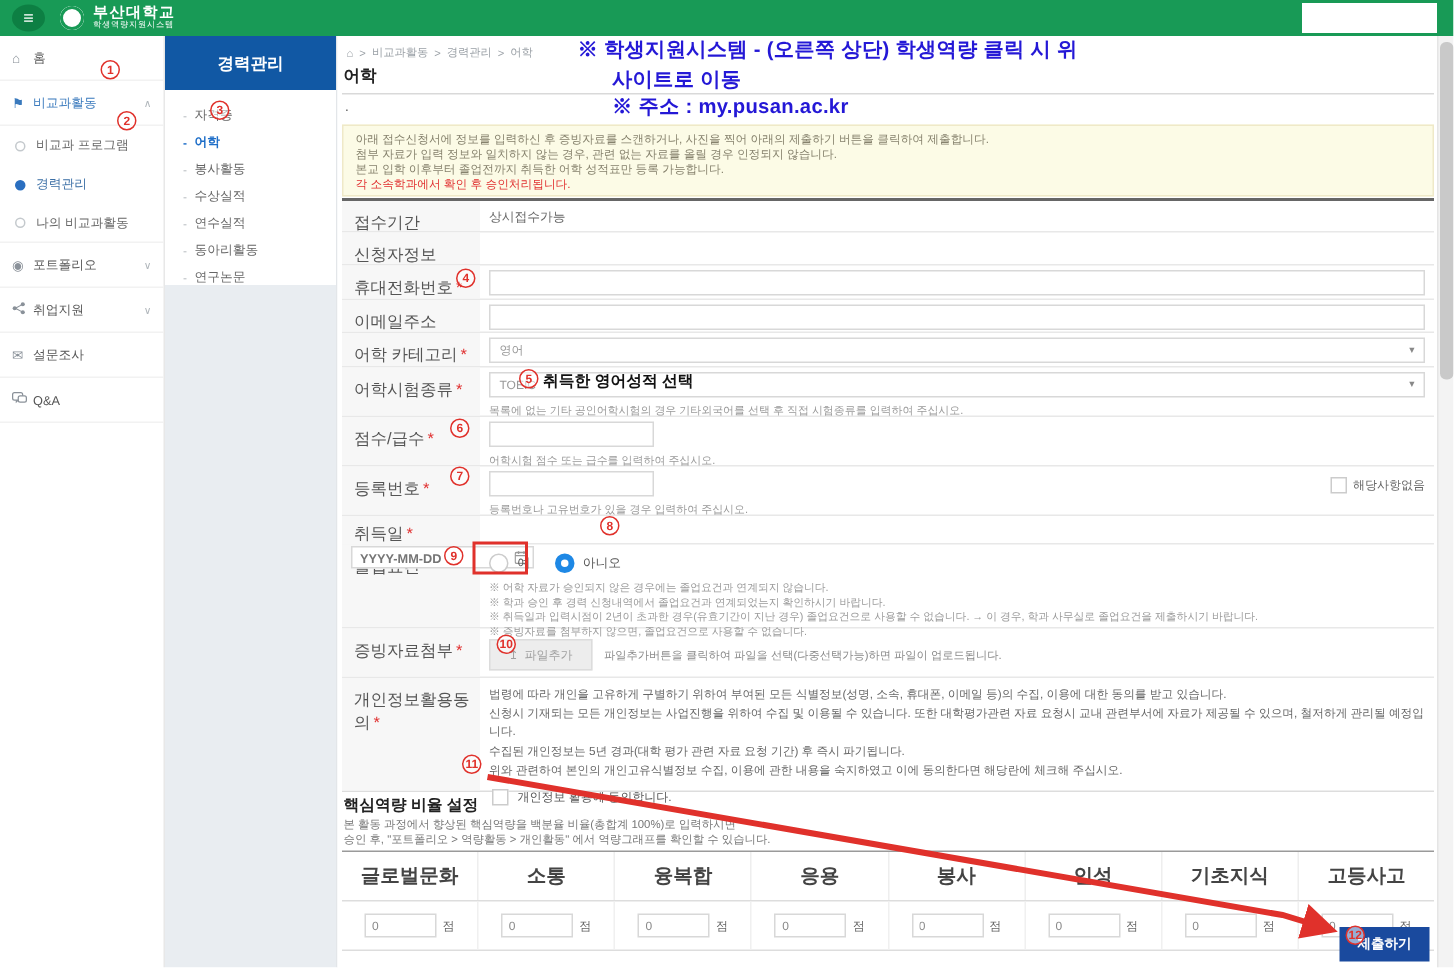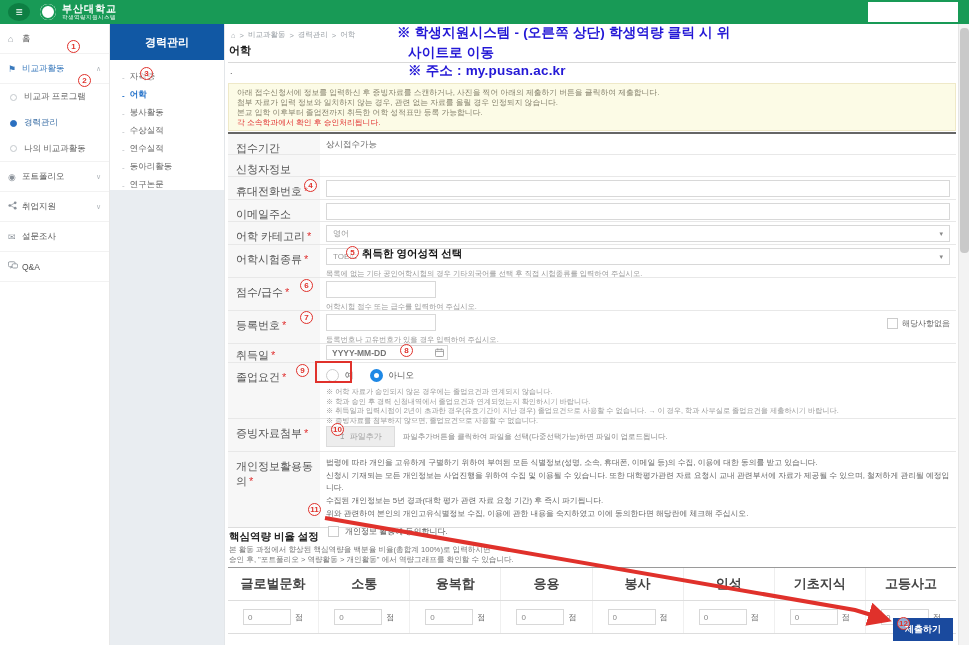--- a/index.html
+++ b/index.html
@@ -301,21 +301,21 @@
               <div class="helper">등록번호나 고유번호가 있을 경우 입력하여 주십시오.</div>
             </div>
             <div class="nacheck">
               <span class="cbox"></span>
               <span style="font-size:8px;color:#666;">해당사항없음</span>
             </div>
           </div>
         </div>
       </div>
 
-      <div class="frow" style="height:19px;">
+      <div class="frow" style="height:19px;flex-direction:column;">
         <div class="flabel" style="padding-top:4px;"><span>취득일</span><span class="req">*</span></div>
         <div class="fcontent" style="padding-top:1px;">
           <div class="datewrap">
             <input class="tinput" style="height: 15px;" type="text" placeholder="YYYY-MM-DD">
             <span class="cal">
               <svg width="9" height="9" viewBox="0 0 10 10">
                   <rect x="0.5" y="1.5" width="9" height="8" rx="1" fill="none" stroke="#999" stroke-width="1"></rect>
                   <line x1="0.5" y1="3.8" x2="9.5" y2="3.8" stroke="#999" stroke-width="1"></line>
                   <line x1="3" y1="0.5" x2="3" y2="2.5" stroke="#999" stroke-width="1"></line>
                   <line x1="7" y1="0.5" x2="7" y2="2.5" stroke="#999" stroke-width="1"></line>
@@ -420,21 +420,21 @@
           </div>
       </div>
     </div>
     <button class="submit-btn">제출하기</button>
   </div>
 
   <div class="scrollbar">
     <div class="scroll-thumb"></div>
   </div>
 
-  <div class="blue-note" style="left:397px; top:24px;">※ 학생지원시스템 - (오른쪽 상단) 학생역량 클릭 시 위</div>
+  <div class="blue-note" style="left:385px; top:24px;">※ 학생지원시스템 - (오른쪽 상단) 학생역량 클릭 시 위</div>
   <div class="blue-note" style="left:408px; top:44px;">사이트로 이동</div>
   <div class="blue-note" style="left:408px; top:62px;">※ 주소 : my.pusan.ac.kr</div>
   <div class="bold-note">취득한 영어성적 선택</div>
 
   <div class="ann" style="left:67px;  top:40px;">1</div>
   <div class="ann" style="left:78px;  top:74px;">2</div>
   <div class="ann" style="left:140px; top:67px;">3</div>
   <div class="ann" style="left:304px; top:179px;">4</div>
   <div class="ann" style="left:346px; top:246px;">5</div>
   <div class="ann" style="left:300px; top:279px;">6</div>

